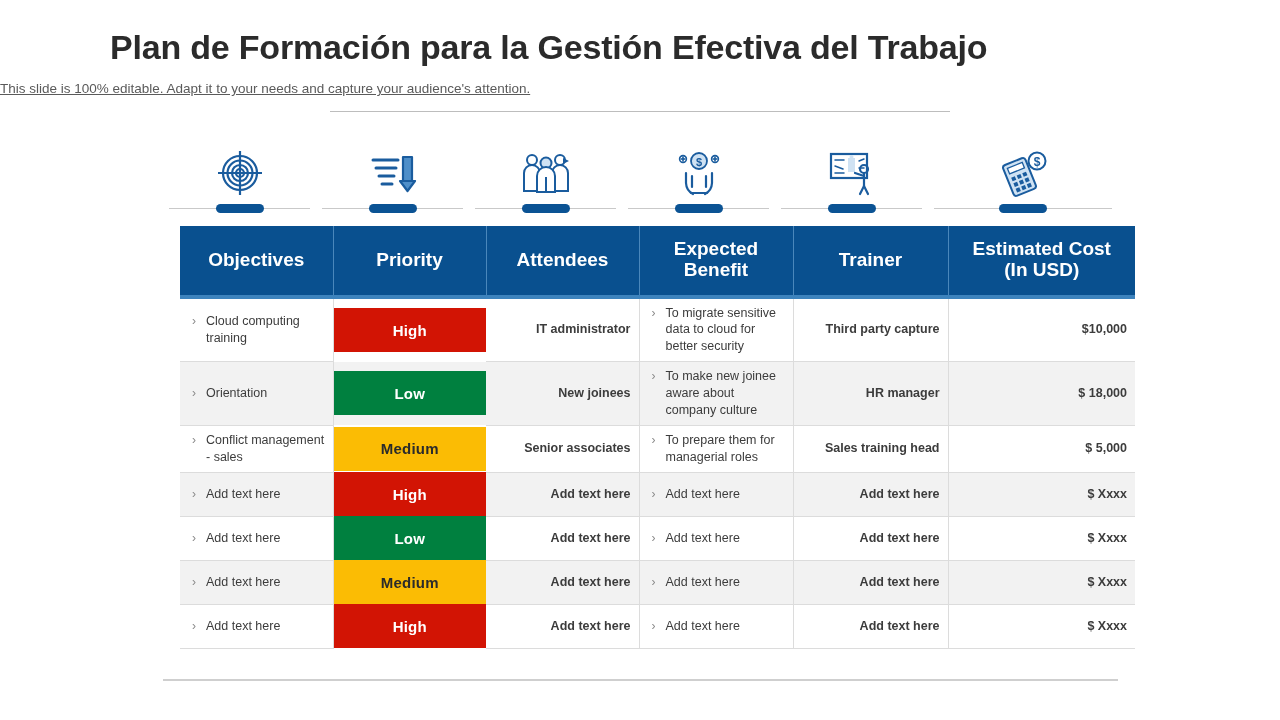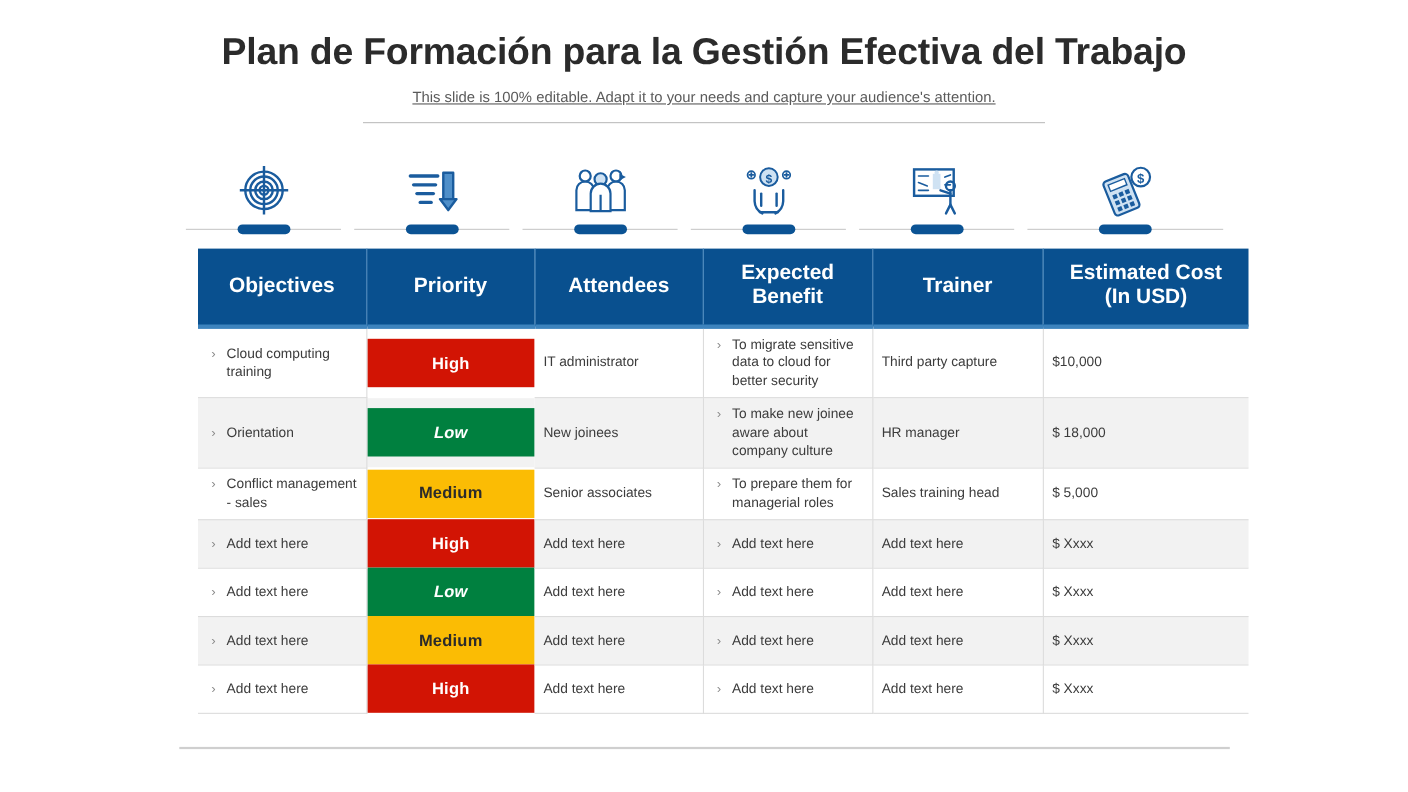--- a/index.html
+++ b/index.html
@@ -12,21 +12,21 @@
     background: #ffffff;
     font-family: "Liberation Sans", sans-serif;
     color: #3c3c3c;
     overflow: hidden;
     position: relative;
   }
 
   
   #slide-header {
     padding-top: 28px;
-    text-align: center;
+    text-align: left;
   }
   #page-title {
     font-size: 34px;
     font-weight: bold;
     color: #2b2b2b;
     letter-spacing: -0.2px;
     line-height: 1.15;
     margin: 0 auto;
     width: 1060px;
   }
@@ -135,43 +135,44 @@
   }
   .chev {
     color: #8a8a8a;
     font-size: 12px;
     line-height: 1.35;
     flex: 0 0 auto;
   }
   .bullet-text { line-height: 1.35; }
 
   .cell-center {
-    text-align: left;
+    text-align: right;
     line-height: 1.35;
+    font-weight: bold;
   }
 
   
   td.priority {
     padding: 0 !important;
     border-right: none !important;
     border-bottom: none !important;
     margin-top: 26px;
   }
   .prio-block {
     display: flex;
     align-items: center;
     justify-content: center;
     height: 100%;
     min-height: 44px;
     font-size: 15px;
     font-weight: bold;
     letter-spacing: 0.2px;
   }
   .prio-high   { background: #d21404; color: #ffffff; }
-  .prio-low    { background: #00803f; color: #ffffff; font-style: italic; }
+  .prio-low    { background: #00803f; color: #ffffff; }
   .prio-medium { background: #fbbc04; color: #2b2b2b; text-align: right; }
 
   #table-bottom-rule {
     position: absolute;
     left: 163px;
     top: 679px;
     width: 955px;
     height: 2px;
     background: #cfcfcf;
   }

